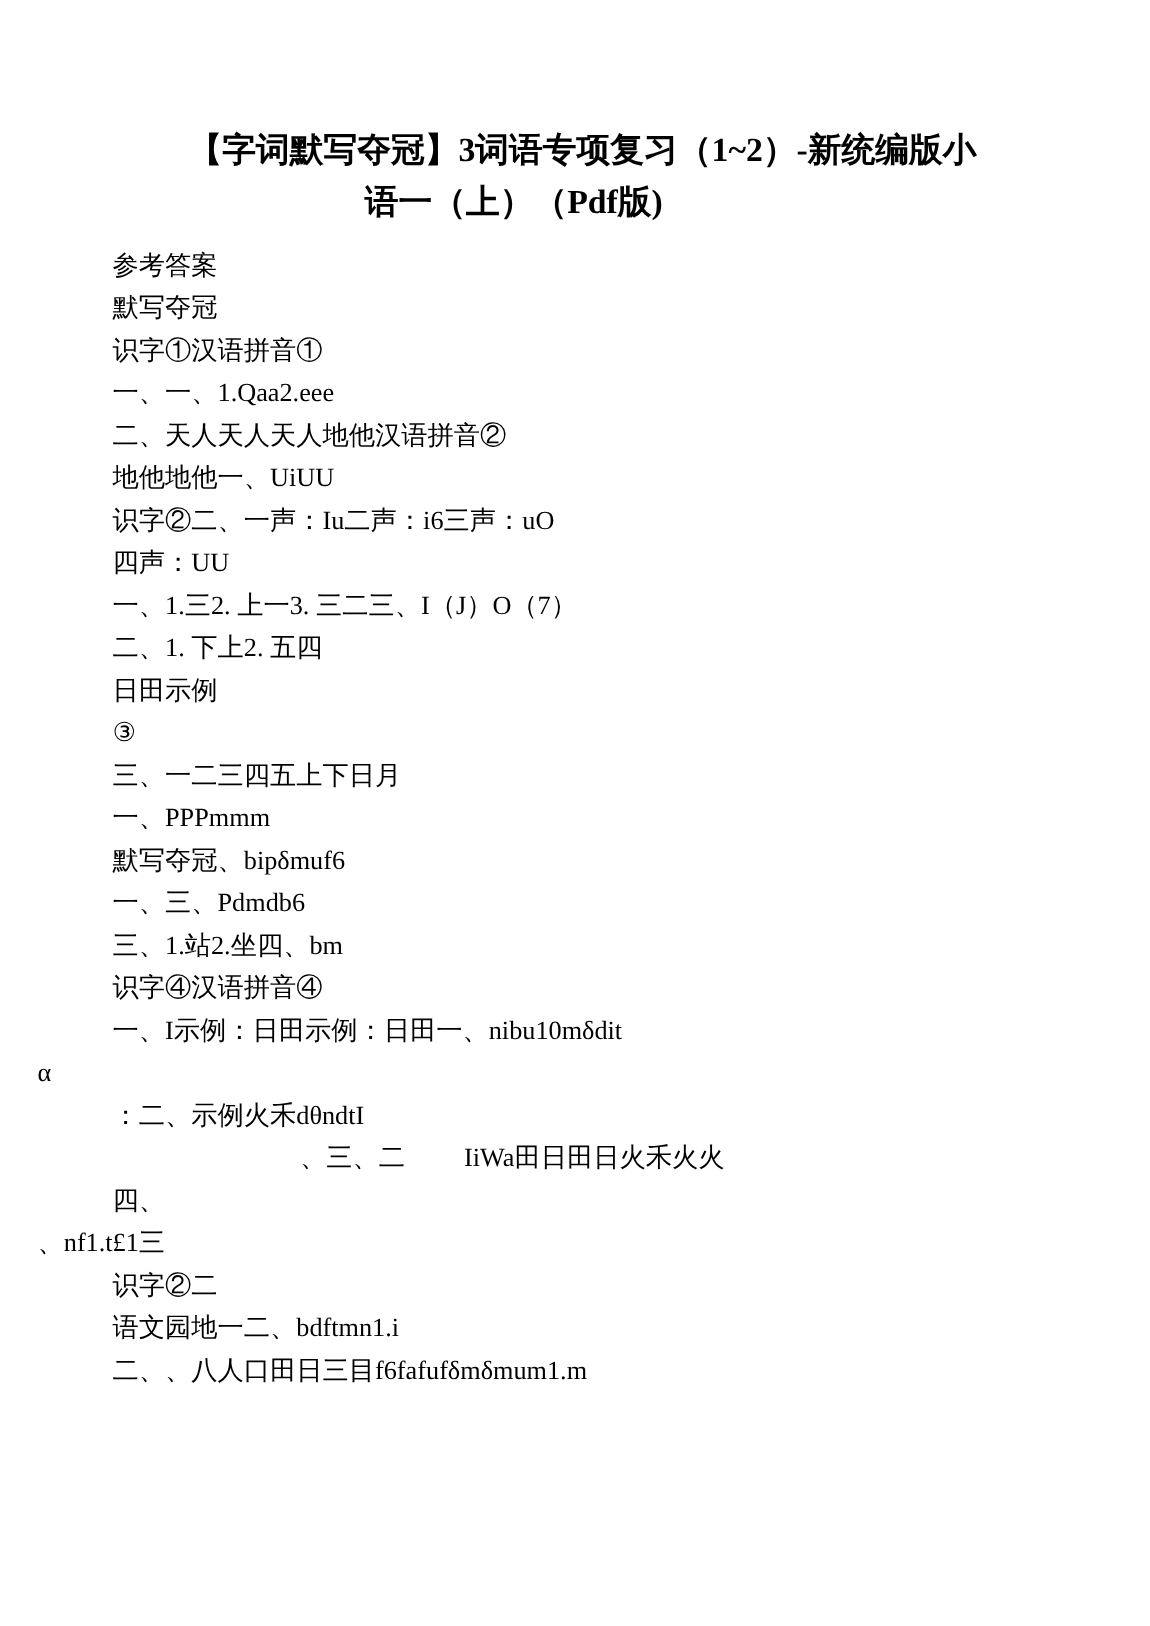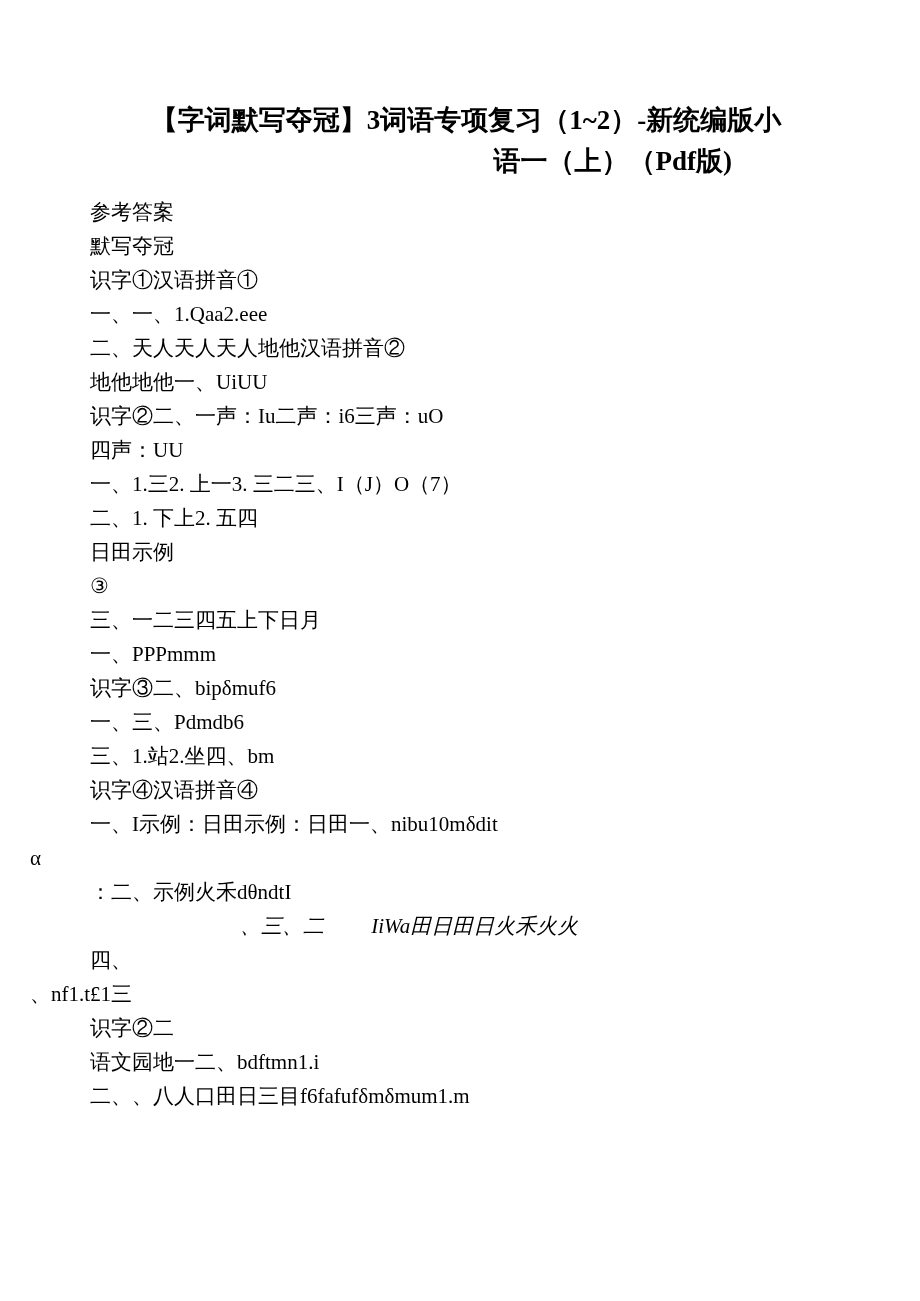--- a/index.html
+++ b/index.html
@@ -15,36 +15,34 @@
     box-sizing: border-box;
   }
   .title {
     text-align: center;
     font-size: 27px;
     font-weight: bold;
     line-height: 1.5;
     margin-bottom: 14px;
   }
   .title-line2 {
-    text-align: right;
     padding-right: 110px;
   }
   .body-text {
     font-size: 21px;
     line-height: 1.62;
   }
   .line {
     white-space: pre;
   }
   .outdent1 {
     margin-left: -60px;
   }
   .indent-nested {
     padding-left: 150px;
-    font-style: italic;
   }
 </style>
 </head>
 <body>
 
 <div class="page">
   <div class="title">
     <div>【字词默写夺冠】3词语专项复习（1~2）-新统编版小</div>
     <div class="title-line2">语一（上）（Pdf版)</div>
   </div>
@@ -56,21 +54,21 @@
       <div class="line ">二、天人天人天人地他汉语拼音②</div>
       <div class="line ">地他地他一、UiUU</div>
       <div class="line ">识字②二、一声：Iu二声：i6三声：uO</div>
       <div class="line ">四声：UU</div>
       <div class="line ">一、1.三2. 上一3. 三二三、I（J）O（7）</div>
       <div class="line ">二、1. 下上2. 五四</div>
       <div class="line ">日田示例</div>
       <div class="line ">③</div>
       <div class="line ">三、一二三四五上下日月</div>
       <div class="line ">一、PPPmmm</div>
-      <div class="line ">识字③二、bipδmuf6</div>
+      <div class="line ">默写夺冠、bipδmuf6</div>
       <div class="line ">一、三、Pdmdb6</div>
       <div class="line ">三、1.站2.坐四、bm</div>
       <div class="line ">识字④汉语拼音④</div>
       <div class="line ">一、I示例：日田示例：日田一、nibu10mδdit</div>
       <div class="line outdent1">α</div>
       <div class="line ">：二、示例火禾dθndtI</div>
       <div class="line indent-nested">、三、二         IiWa田日田日火禾火火</div>
       <div class="line ">四、</div>
       <div class="line outdent1">、nf1.t£1三</div>
       <div class="line ">识字②二</div>

